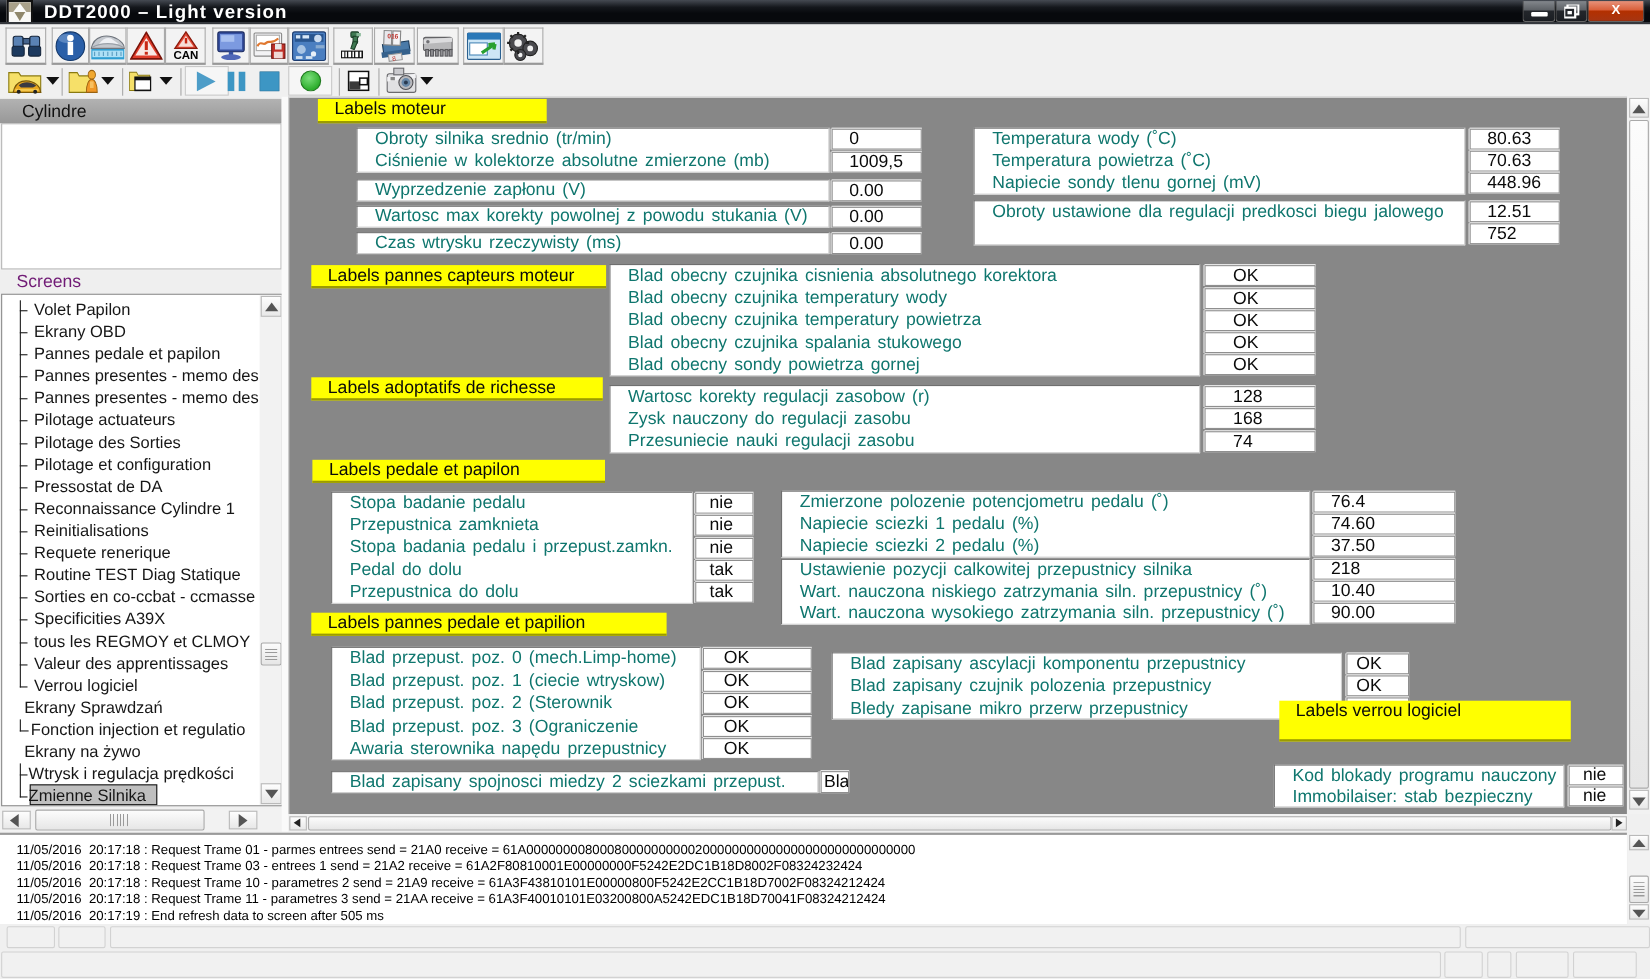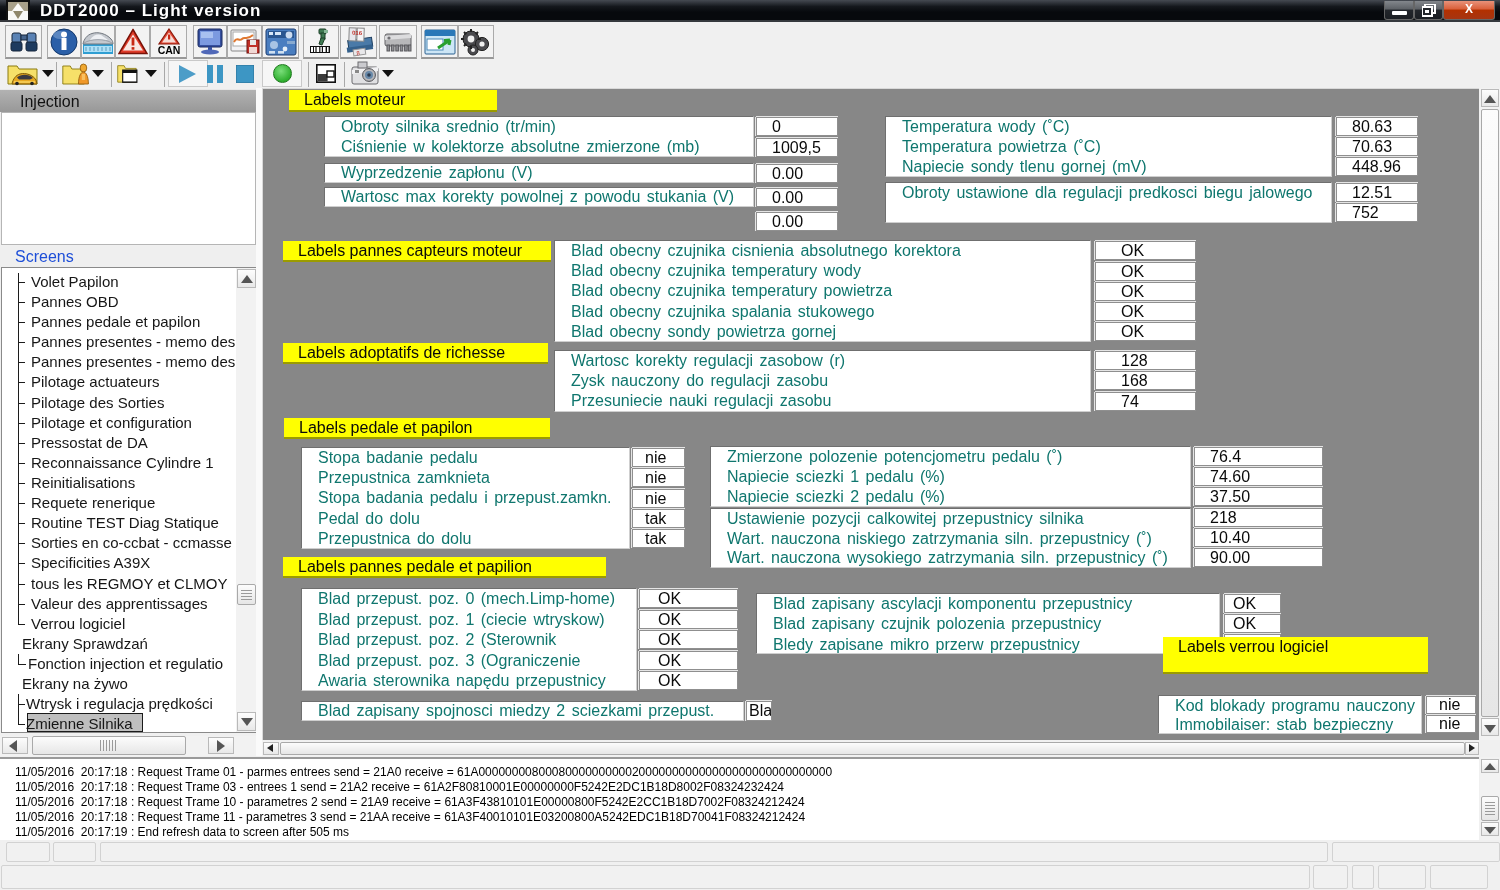--- a/index.html
+++ b/index.html
@@ -16,21 +16,21 @@
 
 #tb1{position:absolute;left:0;top:22px;width:1500px;height:38px;background:#f0f0f0}
 #tb2{position:absolute;left:0;top:60px;width:1500px;height:28px;background:#f0f0f0}
 .tbtn{position:absolute;top:3px;height:34px;background:#f3f3f3;border:1px solid #aaaaaa;border-bottom:2px solid #989898}
 .tbtn svg{position:absolute;left:50%;top:50%;transform:translate(-50%,-50%)}
 .drop{position:absolute;top:10px;width:0;height:0;border-left:6px solid transparent;border-right:6px solid transparent;border-top:7px solid #111}
 .tsep{position:absolute;top:2px;width:1px;height:25px;background:#a8a8a8}
 
 #inj{position:absolute;left:0;top:89px;width:256px;height:23px;background:linear-gradient(#b2b2b2,#989898);border-top:1px solid #e8e8e8;font-size:16px;line-height:23px;color:#111;padding-left:20px}
 #lbox1{position:absolute;left:1px;top:112px;width:255px;height:133px;background:#fff;border:1px solid #b5b5b5}
-#scr{position:absolute;left:0;top:246px;width:256px;height:21px;background:#efefef;font-size:16px;line-height:21px;color:#1d4ed8;padding-left:15px}
+#scr{position:absolute;left:0;top:246px;width:256px;height:21px;background:#efefef;font-size:16px;line-height:21px;color:#701a75;padding-left:15px}
 #list{position:absolute;left:1px;top:267px;width:256px;height:466px;background:#fff;border:1px solid #8a8a8a;overflow:hidden}
 .li{position:absolute;left:0;width:230px;height:20px;font-size:15px;line-height:20px;color:#161616;white-space:nowrap}
 .tln{position:absolute;background:#1c1c1c}
 
 .sb{position:absolute;background:#f2f2f2}
 .sbtn{position:absolute;background:linear-gradient(#fdfdfd,#e8e8e8);border:1px solid #b9b9b9}
 .thumb{position:absolute;background:linear-gradient(#fcfcfc,#e6e6e6);border:1px solid #a9a9a9;border-radius:2px}
 .arr{position:absolute;width:0;height:0}
 .grip{position:absolute;background:repeating-linear-gradient(90deg,#9a9a9a 0 1px,transparent 1px 3px)}
 .gripv{position:absolute;background:repeating-linear-gradient(0deg,#9a9a9a 0 1px,transparent 1px 3px)}
@@ -286,31 +286,31 @@
           <rect x="8" y="1" width="9" height="6" fill="#cacace" stroke="#6a6a6e"></rect>
           <circle cx="19" cy="14" r="6.4" fill="#b8b8bc" stroke="#505054"></circle>
           <circle cx="19" cy="14" r="4" fill="#6888a8"></circle>
           <circle cx="19" cy="14" r="1.8" fill="#2a3a50"></circle>
           <rect x="5" y="9" width="4" height="3" fill="#888"></rect>
         </g>
       </svg>
 <div class="drop" style="left:382px"></div>
 </div>
 
-<div id="inj">Injection</div>
+<div id="inj">Cylindre</div>
 <div id="lbox1"></div>
 <div id="scr">Screens</div>
 <div id="list">
       <div class="tln" style="left:16px;top:5px;width:1px;height:352px"></div>
       <div class="tln" style="left:16px;top:386px;width:1px;height:11px"></div>
       <div class="tln" style="left:16px;top:426px;width:1px;height:31px"></div>
       <div class="tln" style="left:16px;top:14px;width:7px;height:1px"></div>
       <div class="li" style="left:29px;top:4px">Volet Papilon</div>
       <div class="tln" style="left:16px;top:34px;width:7px;height:1px"></div>
-      <div class="li" style="left:29px;top:24px">Pannes OBD</div>
+      <div class="li" style="left:29px;top:24px">Ekrany OBD</div>
       <div class="tln" style="left:16px;top:54px;width:7px;height:1px"></div>
       <div class="li" style="left:29px;top:44px">Pannes pedale et papilon</div>
       <div class="tln" style="left:16px;top:74px;width:7px;height:1px"></div>
       <div class="li" style="left:29px;top:64px">Pannes presentes - memo des</div>
       <div class="tln" style="left:16px;top:94px;width:7px;height:1px"></div>
       <div class="li" style="left:29px;top:84px">Pannes presentes - memo des</div>
       <div class="tln" style="left:16px;top:114px;width:7px;height:1px"></div>
       <div class="li" style="left:29px;top:104px">Pilotage actuateurs</div>
       <div class="tln" style="left:16px;top:135px;width:7px;height:1px"></div>
       <div class="li" style="left:29px;top:125px">Pilotage des Sorties</div>
@@ -369,20 +369,23 @@
       <div class="grp" style="left:61px;top:27px;width:430px;height:41px">
         <div class="row" style="height:20.0px;line-height:20.0px">Obroty silnika srednio (tr/min)</div>
         <div class="row" style="height:20.0px;line-height:20.0px">Ciśnienie w kolektorze absolutne zmierzone (mb)</div>
       </div>
       <div class="grp" style="left:61px;top:74px;width:430px;height:20px">
         <div class="row" style="height:18.0px;line-height:18.0px">Wyprzedzenie zapłonu (V)</div>
       </div>
       <div class="grp" style="left:61px;top:98px;width:430px;height:20px">
         <div class="row" style="height:18.0px;line-height:18.0px">Wartosc max korekty powolnej z powodu stukania (V)</div>
       </div>
+      <div class="grp" style="left:61px;top:122px;width:430px;height:20px">
+        <div class="row" style="height:18.0px;line-height:18.0px">Czas wtrysku rzeczywisty (ms)</div>
+      </div>
       <div class="val" style="left:493px;top:28px;width:82px;height:19px;line-height:17px;padding-left:15px">0</div>
       <div class="val" style="left:493px;top:49px;width:82px;height:19px;line-height:17px;padding-left:15px">1009,5</div>
       <div class="val" style="left:493px;top:75px;width:82px;height:19px;line-height:17px;padding-left:15px">0.00</div>
       <div class="val" style="left:493px;top:99px;width:82px;height:19px;line-height:17px;padding-left:15px">0.00</div>
       <div class="val" style="left:493px;top:123px;width:82px;height:19px;line-height:17px;padding-left:15px">0.00</div>
       <div class="grp" style="left:622px;top:27px;width:447px;height:61px">
         <div class="row" style="height:20.0px;line-height:20.0px">Temperatura wody (˚C)</div>
         <div class="row" style="height:20.0px;line-height:20.0px">Temperatura powietrza (˚C)</div>
         <div class="row" style="height:20.0px;line-height:20.0px">Napiecie sondy tlenu gornej (mV)</div>
       </div>

